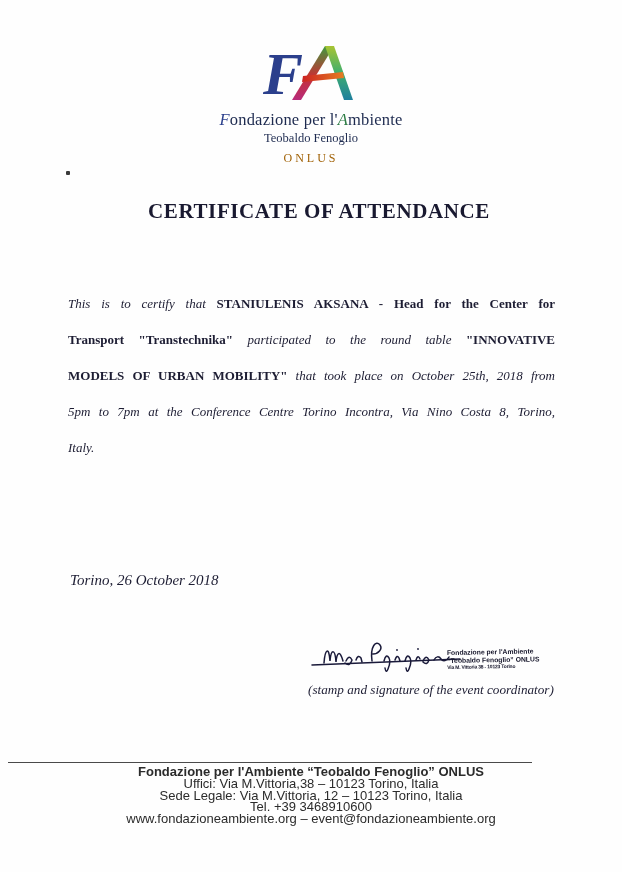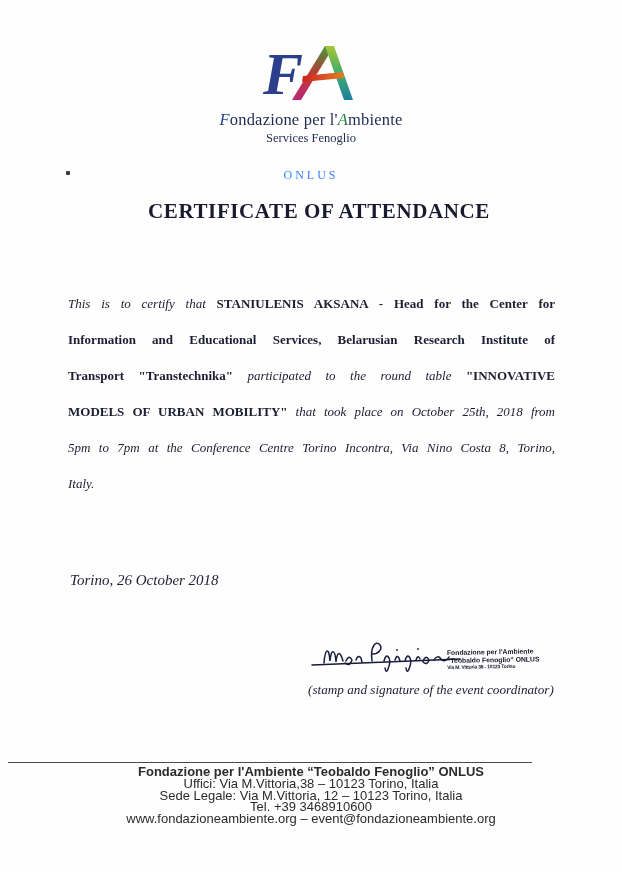--- a/index.html
+++ b/index.html
@@ -12,21 +12,21 @@
     color:#1d1d33;
     overflow:hidden;
   }
   
   .logo-block{position:absolute;top:42px;left:0;width:622px;text-align:center;}
   .logo-svg{display:block;margin:0 auto;width:112px;height:64px;}
   .org-name{margin-top:4px;font-size:16.5px;color:#1d2a4f;letter-spacing:.2px;}
   .org-name .lead{font-style:italic;color:#2b3f8c;}
   .org-name .accent{font-style:italic;color:#2e7d46;}
   .org-sub{font-size:12.5px;color:#1d2a4f;margin-top:1px;}
-  .org-type{font-size:12px;color:#3b82f6;letter-spacing:3px;margin-top:22px;}
+  .org-type{font-size:12px;color:#a16207;letter-spacing:3px;margin-top:5px;}
   
   .artifact-dot{position:absolute;left:66px;top:171px;width:4px;height:4px;background:#3a3a3a;border-radius:1px;}
   
   .cert-title{position:absolute;top:199px;left:0;width:622px;text-align:center;
     font-size:21px;font-weight:bold;letter-spacing:.6px;color:#191930;padding-left:8px;}
   
   .cert-body{position:absolute;top:286px;left:68px;width:487px;font-size:13px;}
   .body-line{height:36px;line-height:36px;white-space:normal;overflow:hidden;}
   .body-line.just{text-align:justify;text-align-last:justify;}
   .seg-italic{font-style:italic;}
@@ -72,31 +72,30 @@
         </linearGradient>
       </defs>
 
       <polygon points="70,4 79,4 46,58 37,58" fill="url(#gLeft)"></polygon>
       <polygon points="70,4 79,4 98,58 89,58" fill="url(#gRight)"></polygon>
       <polygon points="48,34 88,30 89,36 47,40" fill="url(#gBar)"></polygon>
 
       <text x="8" y="52" font-family="Liberation Serif, serif" font-style="italic" font-weight="bold" font-size="60" fill="#2b3f8c">F</text>
     </svg>
     <div class="org-name"><span class="lead">F</span><span>ondazione per l'</span><span class="accent">A</span><span>mbiente</span></div>
-    <div class="org-sub">Services Fenoglio</div>
+    <div class="org-sub">Teobaldo Fenoglio</div>
     <div class="org-type">ONLUS</div>
   </div>
 
   <div class="artifact-dot"></div>
 
   <div class="cert-title">CERTIFICATE OF ATTENDANCE</div>
 
   <div class="cert-body">
       <div class="body-line just"><span class="seg-italic">This is to certify that </span><span class="seg-bold">STANIULENIS AKSANA - Head for the Center for</span></div>
-      <div class="body-line just"><span class="seg-bold">Information and Educational Services, Belarusian Research Institute of</span></div>
       <div class="body-line just"><span class="seg-bold">Transport "Transtechnika" </span><span class="seg-italic">participated to the round table </span><span class="seg-bold">"INNOVATIVE</span></div>
       <div class="body-line just"><span class="seg-bold">MODELS OF URBAN MOBILITY" </span><span class="seg-italic">that took place on October 25th, 2018 from</span></div>
       <div class="body-line just"><span class="seg-italic">5pm to 7pm at the Conference Centre Torino Incontra, Via Nino Costa 8, Torino,</span></div>
       <div class="body-line"><span class="seg-italic">Italy.</span></div>
     </div>
 
   <div class="date-line">Torino, 26 October 2018</div>
 
   <div class="sig-area">
     <svg class="sig-svg" viewBox="0 0 155 36">

